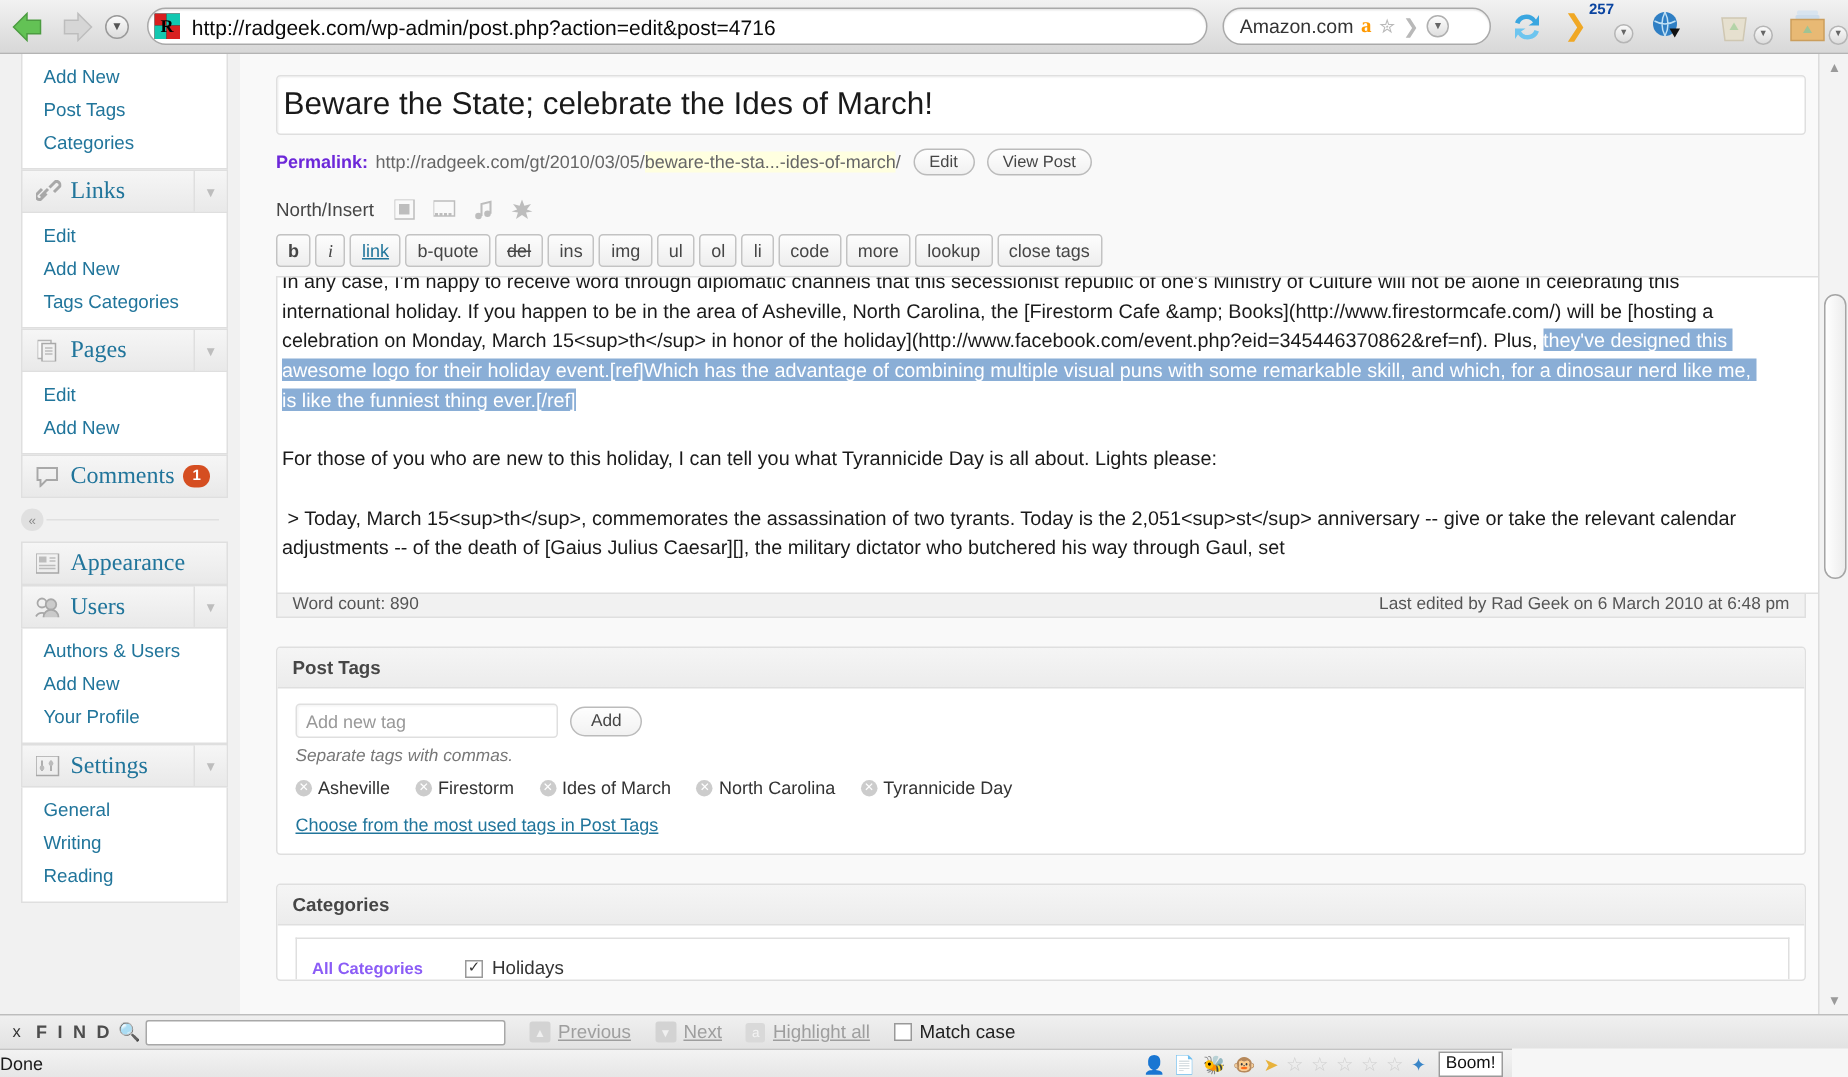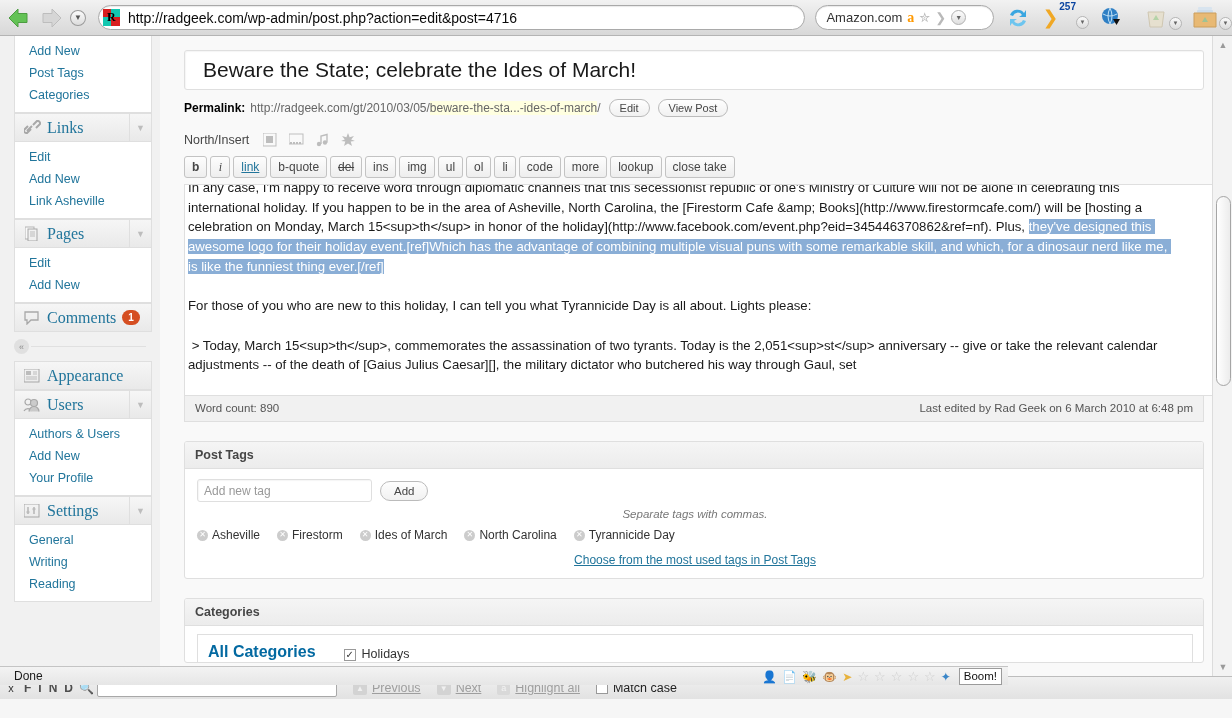--- a/index.html
+++ b/index.html
@@ -126,26 +126,26 @@
   }
   #collapse-line { flex: 1; height: 1px; background: #e0e0e0; margin-left: 2px; }
 
   
   #wp-main {
     position: absolute; left: 160px; top: 0; right: 20px; height: 640px;
     padding: 14px 20px 0 24px;
   }
   #post-title-input {
     width: 1020px; height: 40px; border: 1px solid #dfdfdf; background: #fff;
-    border-radius: 3px; padding: 0 18px; font-size: 21px; color: #1a1a1a;
+    border-radius: 3px; padding: 0 4px; font-size: 21px; color: #1a1a1a;
     font-family: "Liberation Sans", sans-serif; display: flex; align-items: center;
     box-shadow: inset 1px 1px 1px rgba(0,0,0,.04);
   }
   #permalink-row { display: flex; align-items: center; margin-top: 9px; font-size: 12px; }
-  #permalink-label { font-weight: bold; color: #000000; margin-right: 5px; }
+  #permalink-label { font-weight: bold; color: #6d28d9; margin-right: 5px; }
   #permalink-url { color: #666; }
   #permalink-slug { background: #ffffe0; color: #666; }
   .pill-btn {
     border: 1px solid #bbb; border-radius: 11px; background: linear-gradient(to bottom,#fefefe,#f1f1f1);
     font-size: 11px; color: #464646; padding: 2px 10px; margin-left: 8px; cursor: pointer;
   }
 
   #upload-row { display: flex; align-items: center; margin-top: 16px; }
   #upload-label { font-size: 12.5px; color: #464646; margin-right: 14px; }
   .ui-icon { margin-right: 12px; opacity: .55; display:flex; align-items:center; }
@@ -184,36 +184,36 @@
     width: 17px; height: 17px; display:flex; align-items:center; justify-content:center;
     color: #8d8d8d; font-size: 8px;
   }
   #editor-thumb {
     position: absolute; left: 2px; top: 48px; width: 13px; height: 30px;
     border-radius: 7px; border: 1px solid #a8a8a8;
     background: linear-gradient(to right,#ffffff,#e9e9e9);
   }
 
   #status-row {
-    width: 1020px; height: 27px; margin-top: -1px;
+    width: 1020px; height: 17px; margin-top: -1px;
     background: #f1f1f1; border: 1px solid #dfdfdf; border-top: none;
     display: flex; align-items: center; justify-content: space-between;
     padding: 0 10px; font-size: 11.5px; color: #555;
   }
 
   .panel {
     width: 1020px; margin-top: 19px; border: 1px solid #dfdfdf; background: #fff;
     border-radius: 3px; overflow: hidden;
   }
   .panel-head {
     height: 27px; background: linear-gradient(to bottom,#f5f5f5,#ececec);
     border-bottom: 1px solid #dfdfdf; display: flex; align-items: center;
     padding: 0 10px; font-size: 12.5px; font-weight: bold; color: #464646;
   }
-  .panel-body { padding: 10px 10px 10px 12px; text-align: center; }
+  .panel-body { padding: 10px 10px 10px 12px; }
   #tag-input-row { display: flex; align-items: center; }
   #tag-input {
     width: 175px; height: 23px; border: 1px solid #dfdfdf; border-radius: 3px;
     font-size: 12px; color: #999; padding: 0 6px; background: #fff;
     display:flex; align-items:center;
     box-shadow: inset 1px 1px 1px rgba(0,0,0,.04);
   }
   #tag-add-btn {
     margin-left: 8px; border: 1px solid #bbb; border-radius: 11px;
     background: linear-gradient(to bottom,#fefefe,#f1f1f1);
@@ -229,21 +229,21 @@
   }
   #tag-choose-link {
     display: inline-block; margin-top: 11px; font-size: 12px;
     color: #21759b; text-decoration: underline; cursor: pointer;
   }
 
   #cat-inner {
     margin: 8px 10px 0 12px; border: 1px solid #dfdfdf; border-bottom: none;
     height: 28px; display: flex; align-items: flex-end; overflow: hidden; padding-left: 10px;
   }
-  #cat-tab { font-size: 16px; font-weight: bold; color: #0369a1; padding-bottom: 1px;}
+  #cat-tab { font-size: 11px; font-weight: bold; color: #8b5cf6; padding-bottom: 1px;}
   #cat-first-item { display: flex; align-items: flex-end; margin-left: 28px; padding-bottom: 1px; }
   .checkbox-sm {
     width: 12px; height: 12px; border: 1px solid #999; background: #fff;
     display:flex; align-items:center;justify-content:center; font-size:10px; color:#333;
     margin-right: 6px; line-height: 1;
   }
   #cat-first-label { font-size: 12.5px; color: #333; }
 
   
   #page-scrollbar {
@@ -284,24 +284,24 @@
     display:flex;align-items:center;justify-content:center; font-size: 9px; margin-right: 5px;
   }
   .cb-box {
     width: 12px; height: 12px; border: 1px solid #999; background: #fff;
     margin-right: 5px;
   }
   .uline { text-decoration: underline; }
 
   
   #status-bar {
-    position: absolute; left: 0; top: 666px; width: 1008px; height: 19px;
+    position: absolute; left: 0; top: 699px; width: 1008px; height: 19px;
     background: linear-gradient(to bottom,#f3f3f3,#e6e6e6);
     border-top: 1px solid #c4c4c4;
-    display: flex; align-items: center; padding-left: 14px;
+    display: flex; align-items: center; padding-left: 0;
   }
   #status-text { font-size: 12px; color: #1a1a1a; }
   #status-icons { position: absolute; right: 6px; top: 0; height: 19px; display: flex; align-items: center; gap: 5px; }
   #status-icons .si { font-size: 12px; line-height: 1; }
   .star { color: #cfcfcf; font-size: 13px; }
   #boom-label {
     border: 1px solid #9b9b9b; background: #fff; font-size: 11.5px;
     padding: 0 4px; color: #111; margin-left: 3px; line-height: 15px;
   }
 </style>
@@ -400,21 +400,21 @@
               <path d="M3 11 l5 -5 M9 5 l4 -4 a2.5 2.5 0 0 1 3 3 l-4 4" stroke="#7d7d7d" stroke-width="2" fill="none"></path>
               <path d="M7 9 l-4 4 a2.5 2.5 0 0 1 -3 -3 l4 -4" stroke="#7d7d7d" stroke-width="2" fill="none"></path>
             </svg>
         </span>
         <span class="mt-label">Links</span>
         <span class="mt-arrow">▼</span>
       </div>
       <div class="submenu">
         <a>Edit</a>
         <a>Add New</a>
-        <a>Link Asheville</a>
+        <a>Tags Categories</a>
       </div>
 
       <div class="menu-top">
         <span class="mt-icon">
           <svg width="15" height="15" viewBox="0 0 15 15">
               <rect x="0" y="1" width="9" height="12" fill="#fff" stroke="#8d8d8d"></rect>
               <rect x="3" y="3" width="9" height="12" fill="#f2f2f2" stroke="#7d7d7d"></rect>
               <path d="M5 6 h5 M5 8 h5 M5 10 h5" stroke="#9d9d9d"></path>
             </svg>
         </span>
@@ -546,21 +546,21 @@
       <span class="ed-btn">b-quote</span>
       <span class="ed-btn del">del</span>
       <span class="ed-btn">ins</span>
       <span class="ed-btn">img</span>
       <span class="ed-btn">ul</span>
       <span class="ed-btn">ol</span>
       <span class="ed-btn">li</span>
       <span class="ed-btn">code</span>
       <span class="ed-btn">more</span>
       <span class="ed-btn">lookup</span>
-      <span class="ed-btn">close take</span>
+      <span class="ed-btn">close tags</span>
     </div>
 
     <div id="editor-wrap">
       <div id="editor-text"><span>In any case, I'm happy to receive word through diplomatic channels that this secessionist republic of one's Ministry of Culture will not be alone in</span> <span>celebrating this international holiday. If you happen to be in the area of Asheville, North Carolina, the [Firestorm Cafe &amp;amp; Books](http://www.firestormcafe.com/) will be [hosting a celebration on Monday, March 15&lt;sup&gt;th&lt;/sup&gt; in honor of the holiday](http://www.facebook.com/event.php?eid=345446370862&amp;ref=nf). Plus, </span><span class="sel">they've designed this awesome logo for their holiday event.[ref]Which has the advantage of combining multiple visual puns with some remarkable skill, and which, for a dinosaur nerd like me, is like the funniest thing ever.[/ref]</span>
 
 <span>For those of you who are new to this holiday, I can tell you what Tyrannicide Day is all about. Lights please:</span>
 
 <span> &gt; Today, March 15&lt;sup&gt;th&lt;/sup&gt;, commemorates the assassination of two tyrants. Today is the 2,051&lt;sup&gt;st&lt;/sup&gt; anniversary -- give or take the relevant calendar adjustments -- of the death of [Gaius Julius Caesar][], the military dictator who butchered his way through Gaul, set</span></div>
 
       <div id="editor-scrollbar">

